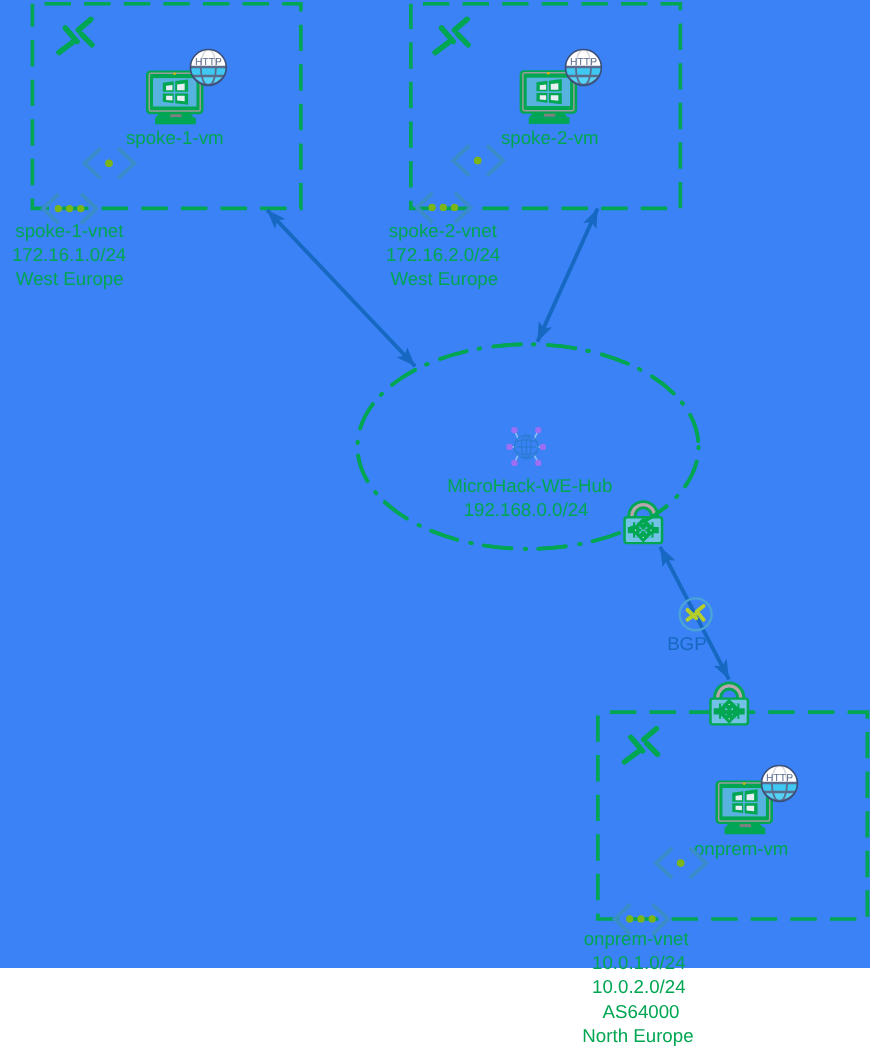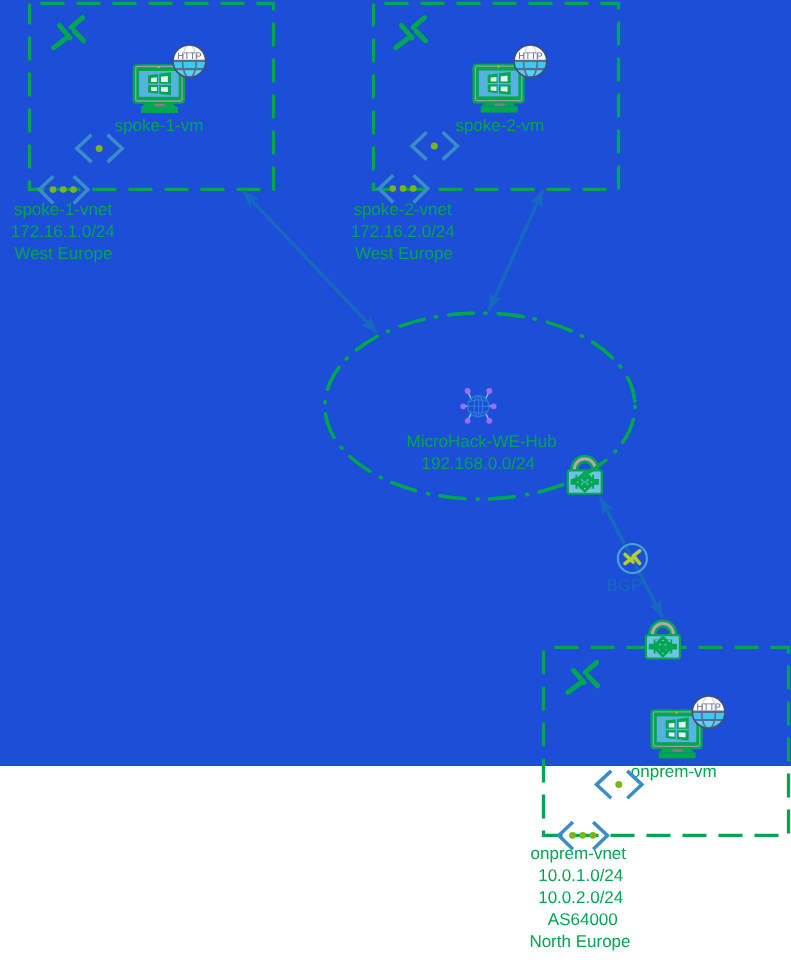--- a/index.html
+++ b/index.html
@@ -1,19 +1,19 @@
 <!DOCTYPE html>
 <html><head>
 <meta charset="utf-8">
 <title>Azure Hub-Spoke Network Diagram</title>
 <style>
   html,body{margin:0;padding:0;background:#fff;}
   body{width:791px;height:964px;overflow:hidden;font-family:"Liberation Sans",sans-serif;
        -webkit-font-smoothing:antialiased;text-rendering:geometricPrecision;}
-  #stage{position:relative;width:791px;height:766px;background:#1d4ed8;}
+  #stage{position:relative;width:791px;height:880px;background:#3b82f6;}
   svg#diagram{position:absolute;left:0;top:0;}
   text{font-family:"Liberation Sans",sans-serif;}
   .lbl{font-size:17px;fill:#00a651;}
   .bgp{font-size:17px;fill:#1668c1;}
 </style>
 </head>
 <body>
 
 <div id="stage">
 <svg id="diagram" width="791" height="964" viewBox="0 0 791 964" xmlns="http://www.w3.org/2000/svg">

